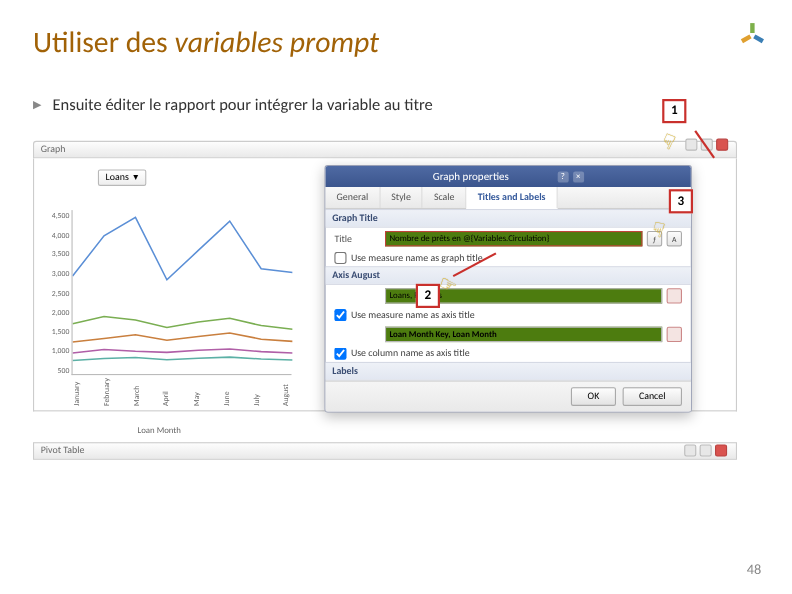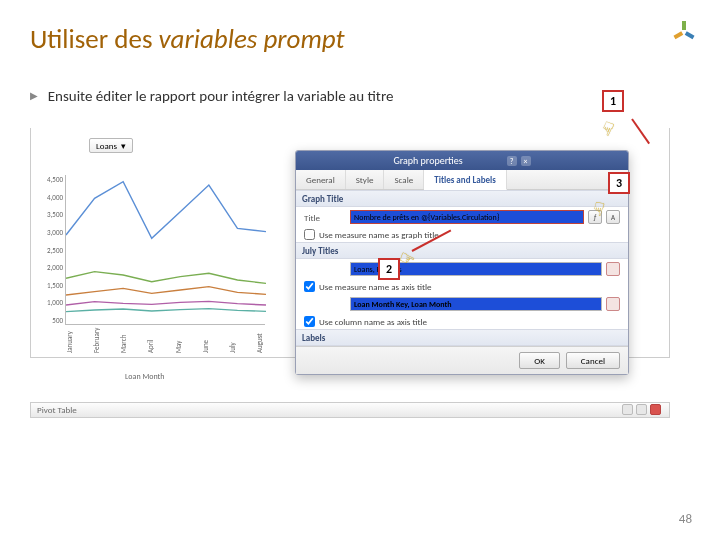--- a/index.html
+++ b/index.html
@@ -34,21 +34,21 @@
   .dialog{position:absolute;left:265px;top:22px;width:334px;background:#fff;border:1px solid #9aa0b5;box-shadow:0 4px 12px rgba(0,0,0,.25);border-radius:3px;}
   .dlg-head{background:linear-gradient(#4f6aa3,#3b558d);color:#fff;font-size:10px;font-weight:normal;padding:3px 6px;border-radius:2px 2px 0 0;display:flex;justify-content:center;align-items:center;gap:44px;}
   .dlg-head .hdr-icons{display:flex;gap:4px;}
   .hdr-icons span{width:10px;height:10px;background:rgba(255,255,255,.25);border-radius:2px;display:inline-flex;align-items:center;justify-content:center;font-size:8px;}
   .tabs{display:flex;background:linear-gradient(#f8f8f8,#e9e9e9);border-bottom:1px solid #cfcfcf;font-size:9px;}
   .tabs div{padding:4px 10px;border-right:1px solid #dcdcdc;color:#555;}
   .tabs div.active{background:#fff;font-weight:bold;color:#365a9c;border-bottom:1px solid #fff;margin-bottom:-1px;}
   .sec-head{background:linear-gradient(#eef1f7,#e2e7f1);font-size:9px;font-weight:bold;color:#3a4d73;padding:2px 6px;border-top:1px solid #d5d9e4;border-bottom:1px solid #d5d9e4;}
   .row{display:flex;align-items:center;gap:4px;padding:3px 8px;font-size:9px;color:#444;}
   .row label{width:42px;color:#555;}
-  .txtfield{flex:1;border:1px solid #c0433a;padding:1px 3px;font-size:8px;height:14px;background:#1d4ed8;}
+  .txtfield{flex:1;border:1px solid #c0433a;padding:1px 3px;font-size:8px;height:14px;background:#4d7c0f;}
   .lil-btn{width:14px;height:14px;background:linear-gradient(#fcfcfc,#e5e5e5);border:1px solid #aaa;border-radius:2px;display:inline-flex;align-items:center;justify-content:center;font-size:7px;}
   .chkrow{display:flex;align-items:center;gap:4px;padding:2px 8px;font-size:9px;color:#444;}
   .chkrow input{width:11px;height:11px;}
   .iconbtn-r{margin-left:auto;width:14px;height:14px;background:#f4e4e2;border:1px solid #c88;border-radius:2px;}
   .mini-list{padding:2px 8px;font-size:9px;color:#444;}
   .mini-list div{display:flex;align-items:center;justify-content:space-between;padding:1px 0;}
   .dlg-foot{display:flex;justify-content:flex-end;gap:6px;padding:5px 8px;background:linear-gradient(#f5f5f5,#e9e9e9);border-top:1px solid #d0d0d0;align-items:center;}
   .dlg-btn{font-size:9px;padding:2px 14px;background:linear-gradient(#fdfdfd,#e3e3e3);border:1px solid #a9a9a9;border-radius:2px;}
 
   .pivot-strip{position:absolute;bottom:0;left:0;right:0;height:16px;background:linear-gradient(#fdfdfd,#e9e9e9);border:1px solid #ccc;font-size:9px;color:#6b6b6b;padding:1px 6px;}
@@ -74,20 +74,28 @@
   </div>
 
   <h1 class="title">
     <span>Utiliser des </span><span class="ital">variables prompt</span>
   </h1>
   <p class="sub">
     <span class="bullet-tri">▶</span><span>Ensuite éditer le rapport pour intégrer la variable au titre</span>
   </p>
 
   <div class="shot">
+    <div class="tab-strip">
+      <span>Graph</span>
+      <div class="toolbar-icons">
+        <span class="mini-ic"></span>
+        <span class="mini-ic"></span>
+        <span class="mini-ic red"></span>
+      </div>
+    </div>
 
     <div class="body-area">
       <div class="chart-pane">
         <div class="loans-drop">
           <span>Loans</span>
           <span>▾</span>
         </div>
         <div class="chart">
           <div class="yaxis">
             <span>4,500</span>
@@ -142,21 +150,21 @@
       <div class="row">
         <label>Title</label>
         <input class="txtfield" value="Nombre de prêts en @{Variables.Circulation}" style="">
         <span class="lil-btn">ƒ</span>
         <span class="lil-btn">A</span>
       </div>
       <div class="chkrow">
         <input type="checkbox" style="">
         <span>Use measure name as graph title</span>
       </div>
-      <div class="sec-head">July Titles</div>
+      <div class="sec-head">Axis August</div>
       <div class="row">
         <label></label>
         <input class="txtfield" style="border-color: rgb(184, 184, 184);" value="Loans, Returns">
         <span class="iconbtn-r"></span>
       </div>
       <div class="chkrow">
         <input type="checkbox" checked="" style="">
         <span>Use measure name as axis title</span>
       </div>
       <div class="row">

